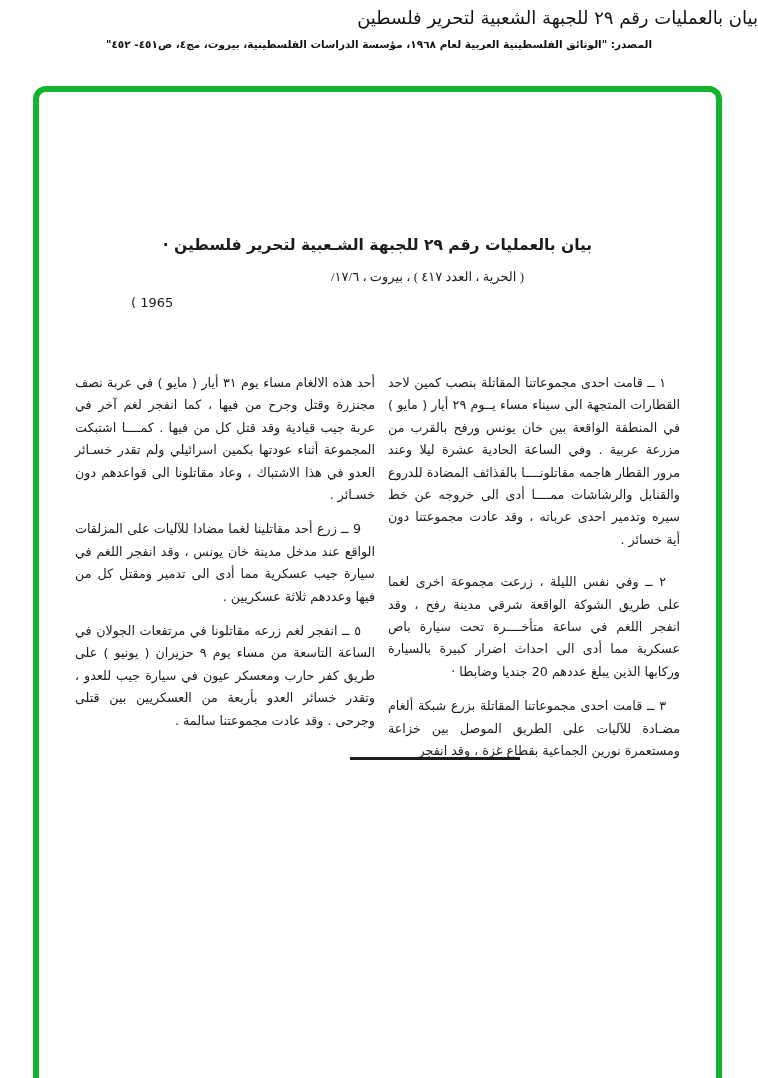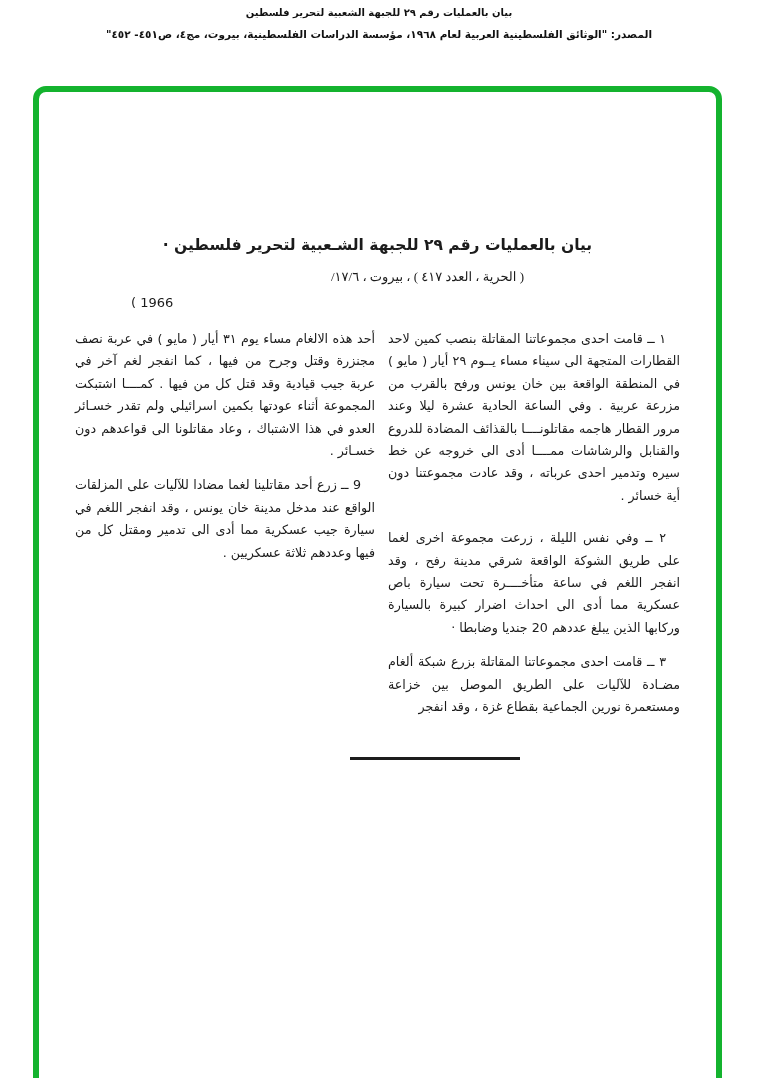--- a/index.html
+++ b/index.html
@@ -21,23 +21,24 @@
   
   .page-header {
     position: absolute;
     top: 7px;
     left: 0;
     width: 758px;
     text-align: center;
     direction: rtl;
   }
   .page-header .line1 {
-    font-size: 10px;
-    font-weight: bold;
+    font-size: 18px;
+    font-weight: normal;
     letter-spacing: 0.2px;
+    text-align: right;
   }
   .page-header .line2 {
     font-size: 10.5px;
     font-weight: bold;
     margin-top: 10px;
     letter-spacing: 0.1px;
   }
   
   .scan-frame {
     position: absolute;
@@ -76,20 +77,21 @@
     font-size: 13px;
     line-height: 26px;
   }
   .citation .cit-l1 { text-align: right; white-space: nowrap; font-family: Liberation Serif, serif; }
   .citation .cit-l2 { text-align: left; padding-left: 19px; }
   .col {
     position: absolute;
     font-size: 12.7px;
     line-height: 22.4px;
     text-align: justify;
+    margin-top: 44px;
   }
   .col-right {
     top: 236px;
     right: 36px;
     width: 292px;
   }
   .col-left {
     top: 236px;
     left: 36px;
     width: 300px;
@@ -117,32 +119,33 @@
     <div class="line2">المصدر: "الوثائق الفلسطينية العربية لعام ١٩٦٨، مؤسسة الدراسات الفلسطينية، بيروت، مج٤، ص٤٥١- ٤٥٢"</div>
   </div>
 
   <div class="scan-frame">
     <div class="scan">
 
       <div class="doc-title">بيان بالعمليات رقم ٢٩ للجبهة الشـعبية لتحرير فلسطين ·</div>
 
       <div class="citation">
         <div class="cit-l1">( الحرية ، العدد ٤١٧ ) ، بيروت ، ١٧/٦/</div>
-        <div class="cit-l2">1966 )</div>
+        <div class="cit-l2">1965 )</div>
       </div>
 
       <div class="col col-right">
         <p class="para para-1 indent">١ ــ قامت احدى مجموعاتنا المقاتلة بنصب كمين لاحد القطارات المتجهة الى سيناء مساء يــوم ٢٩ أيار ( مايو ) في المنطقة الواقعة بين خان يونس ورفح بالقرب من مزرعة عربية . وفي الساعة الحادية عشرة ليلا وعند مرور القطار هاجمه مقاتلونــــا بالقذائف المضادة للدروع والقنابل والرشاشات ممــــا أدى الى خروجه عن خط سيره وتدمير احدى عرباته ، وقد عادت مجموعتنا دون أية خسائر .</p>
         <p class="para para-2 indent">٢ ــ وفي نفس الليلة ، زرعت مجموعة اخرى لغما على طريق الشوكة الواقعة شرقي مدينة رفح ، وقد انفجر اللغم في ساعة متأخــــرة تحت سيارة باص عسكرية مما أدى الى احداث اضرار كبيرة بالسيارة وركابها الذين يبلغ عددهم 20 جنديا وضابطا ·</p>
         <p class="para para-3 indent">٣ ــ قامت احدى مجموعاتنا المقاتلة بزرع شبكة ألغام مضـادة للآليات على الطريق الموصل بين خزاعة ومستعمرة نورين الجماعية بقطاع غزة ، وقد انفجر</p>
       </div>
 
       <div class="col col-left">
         <p class="para para-1">أحد هذه الالغام مساء يوم ٣١ أيار ( مايو ) في عربة نصف مجنزرة وقتل وجرح من فيها ، كما انفجر لغم آخر في عربة جيب قيادية وقد قتل كل من فيها . كمــــا اشتبكت المجموعة أثناء عودتها بكمين اسرائيلي ولم تقدر خسـائر العدو في هذا الاشتباك ، وعاد مقاتلونا الى قواعدهم دون خسـائر .</p>
         <p class="para para-2 indent">9 ــ زرع أحد مقاتلينا لغما مضادا للآليات على المزلقات الواقع عند مدخل مدينة خان يونس ، وقد انفجر اللغم في سيارة جيب عسكرية مما أدى الى تدمير ومقتل كل من فيها وعددهم ثلاثة عسكريين .</p>
+        <p class="para para-3 indent">٥ ــ انفجر لغم زرعه مقاتلونا في مرتفعات الجولان في الساعة التاسعة من مساء يوم ٩ حزيران ( يونيو ) على طريق كفر حارب ومعسكر عيون في سيارة جيب للعدو ، وتقدر خسائر العدو بأربعة من العسكريين بين قتلى وجرحى . وقد عادت مجموعتنا سالمة .</p>
       </div>
 
       <div class="footnote-rule"></div>
 
     </div>
   </div>
 
 </div>
 
 </body></html>

